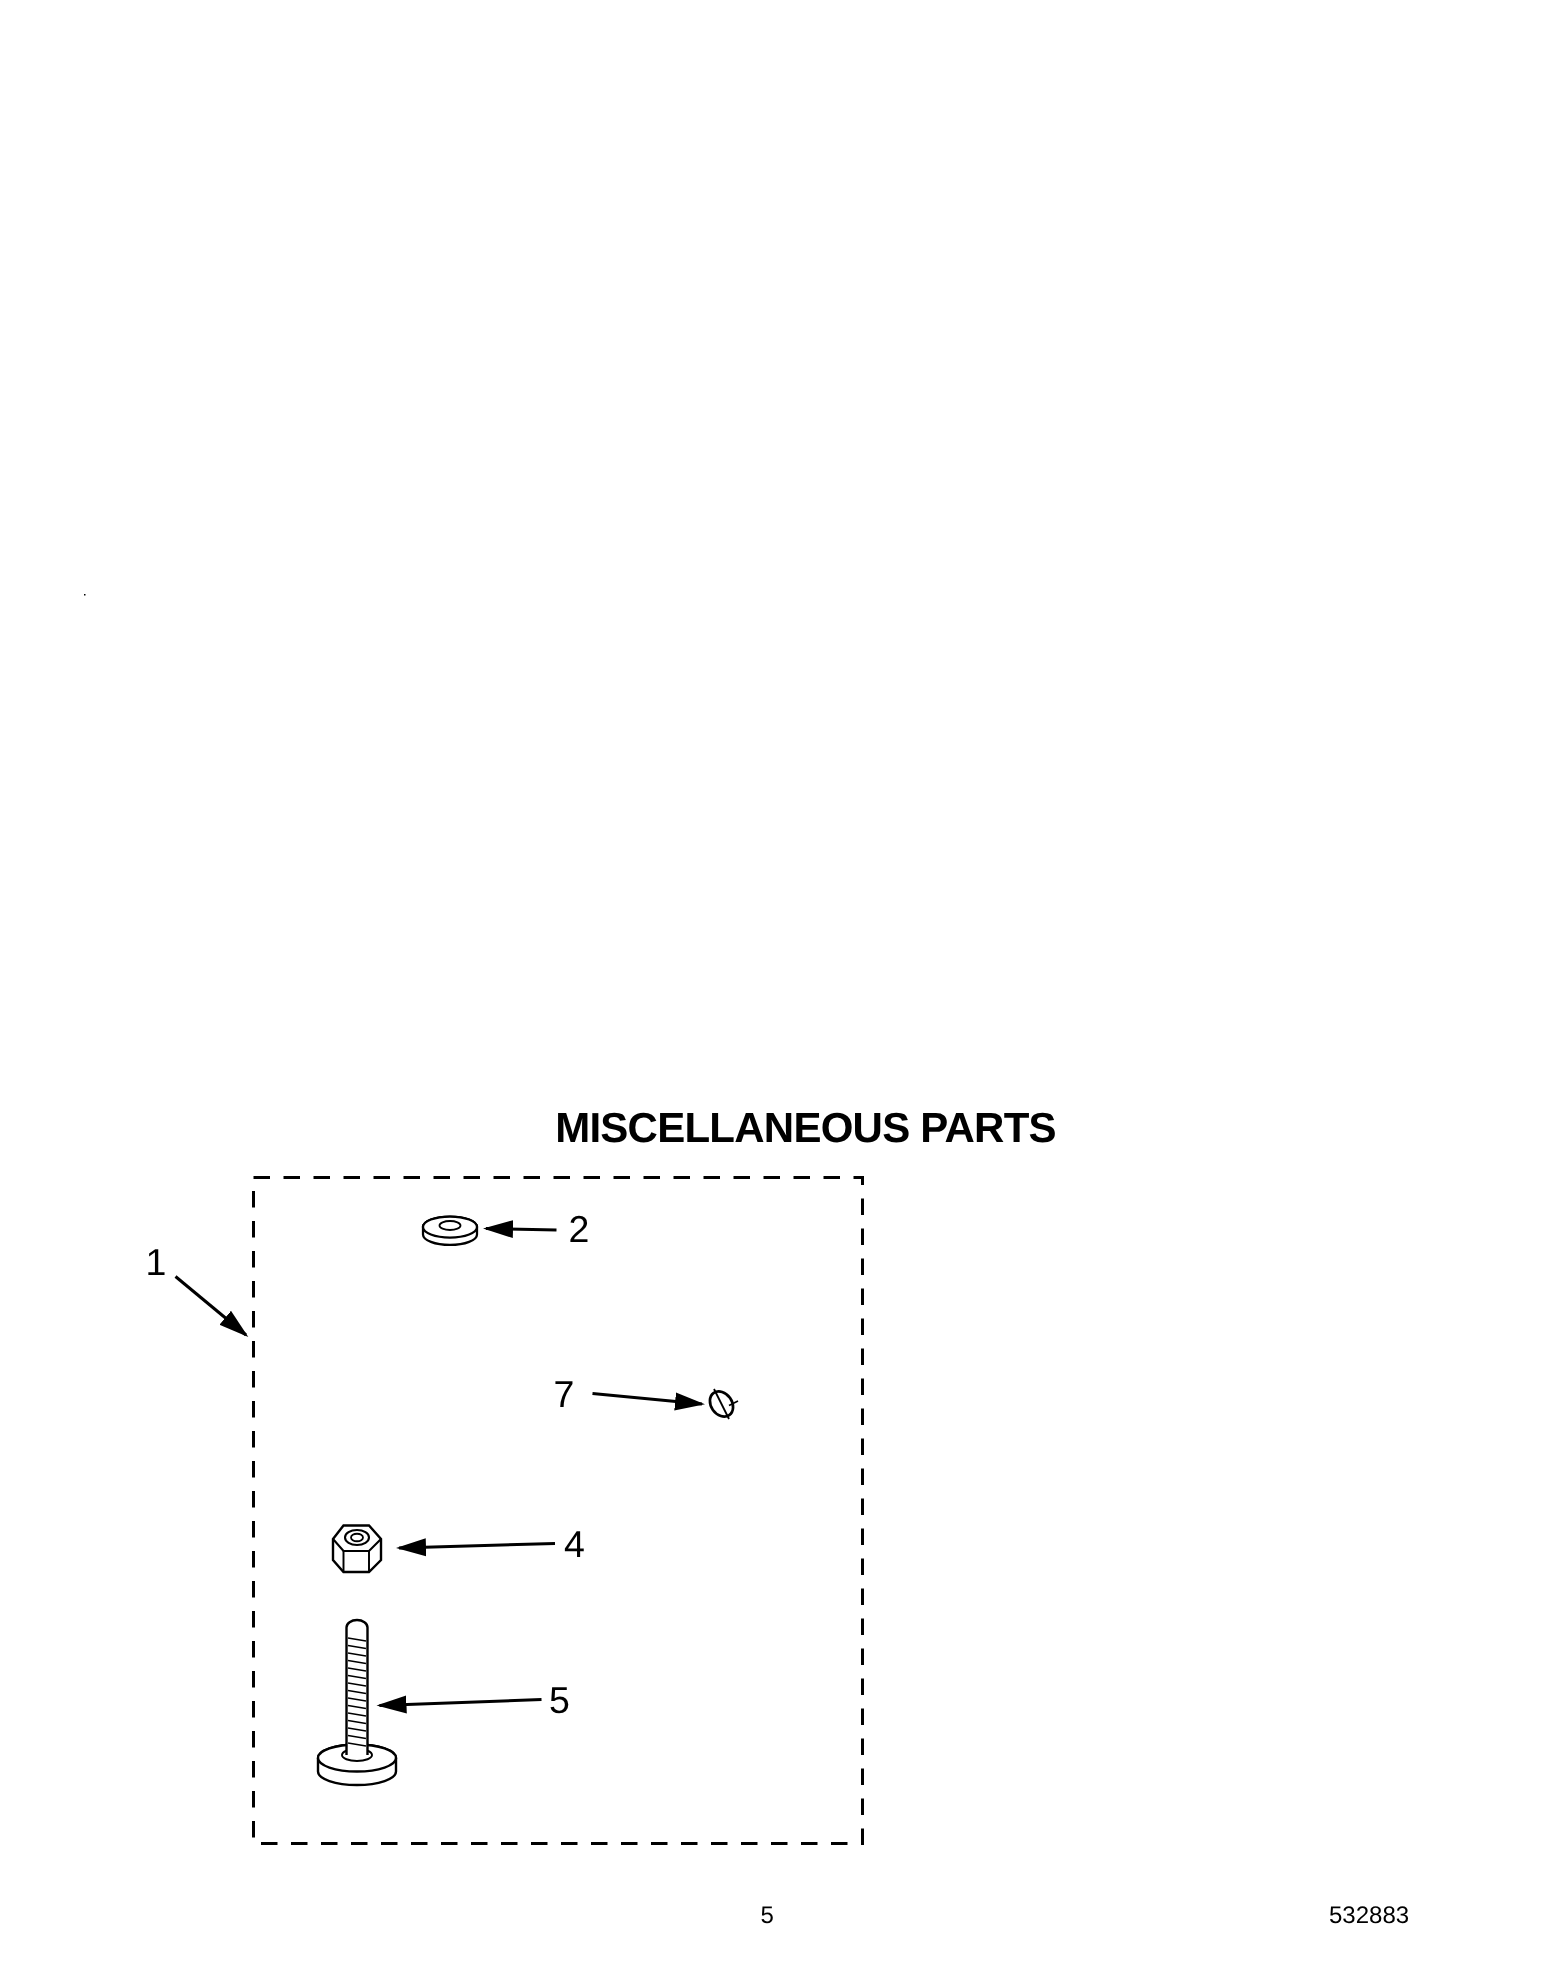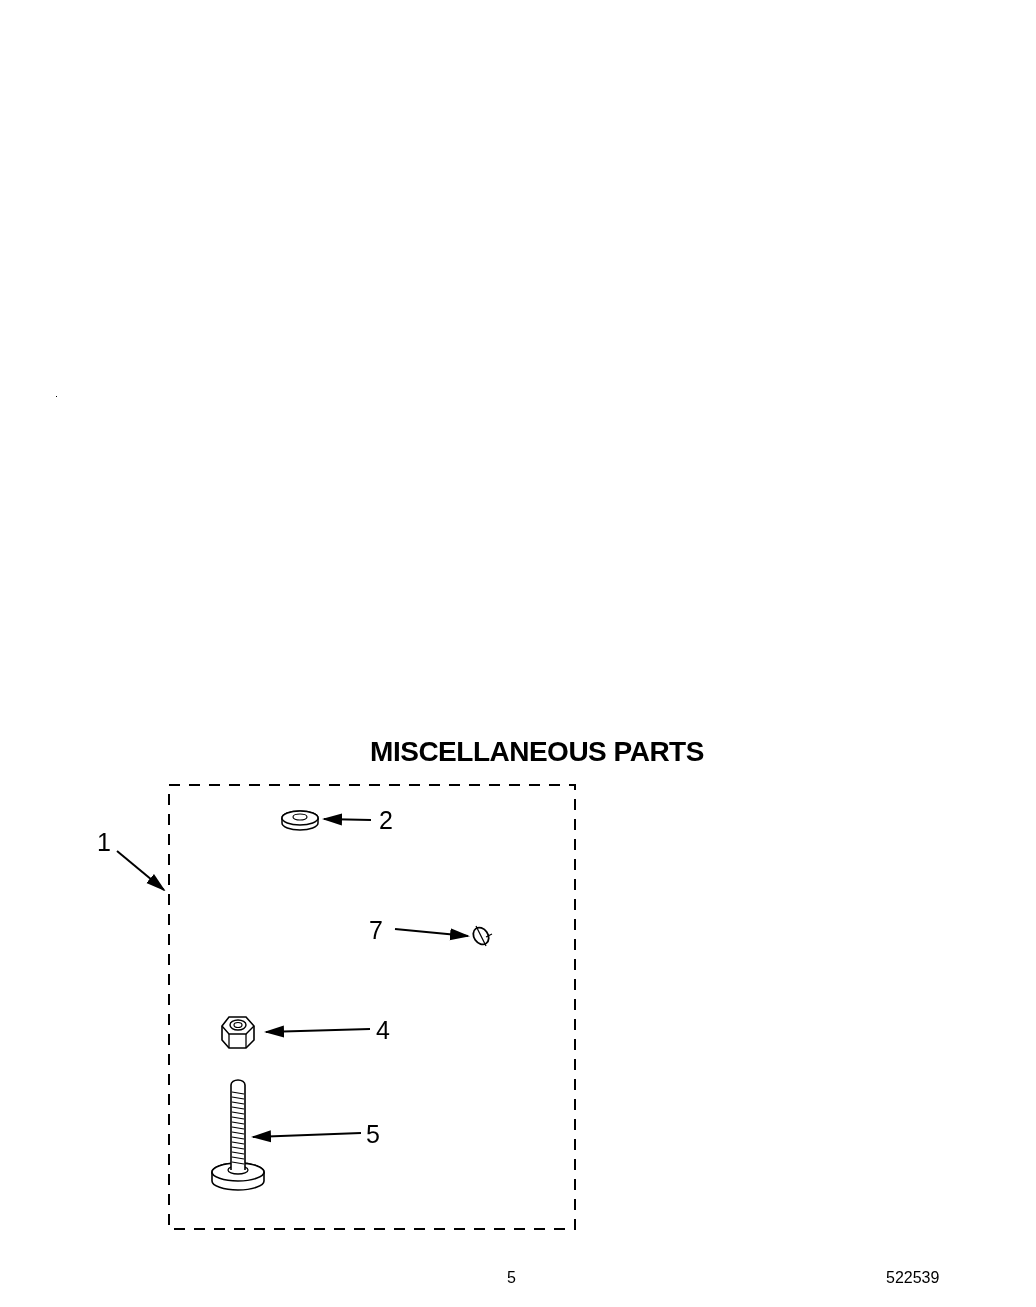--- a/index.html
+++ b/index.html
@@ -82,13 +82,13 @@
   <line x1="361" y1="1133" x2="253" y2="1137" stroke="#000" stroke-width="2" marker-end="url(#arrow)"></line>
 </svg>
 
 <div class="callout" style="left:97px; top:830px;">1</div>
 <div class="callout" style="left:379px; top:808px;">2</div>
 <div class="callout" style="left:369px; top:918px;">7</div>
 <div class="callout" style="left:376px; top:1018px;">4</div>
 <div class="callout" style="left:366px; top:1122px;">5</div>
 
 <div class="page-num">5</div>
-<div class="doc-code">522539</div>
+<div class="doc-code">532883</div>
 
 </body></html>

